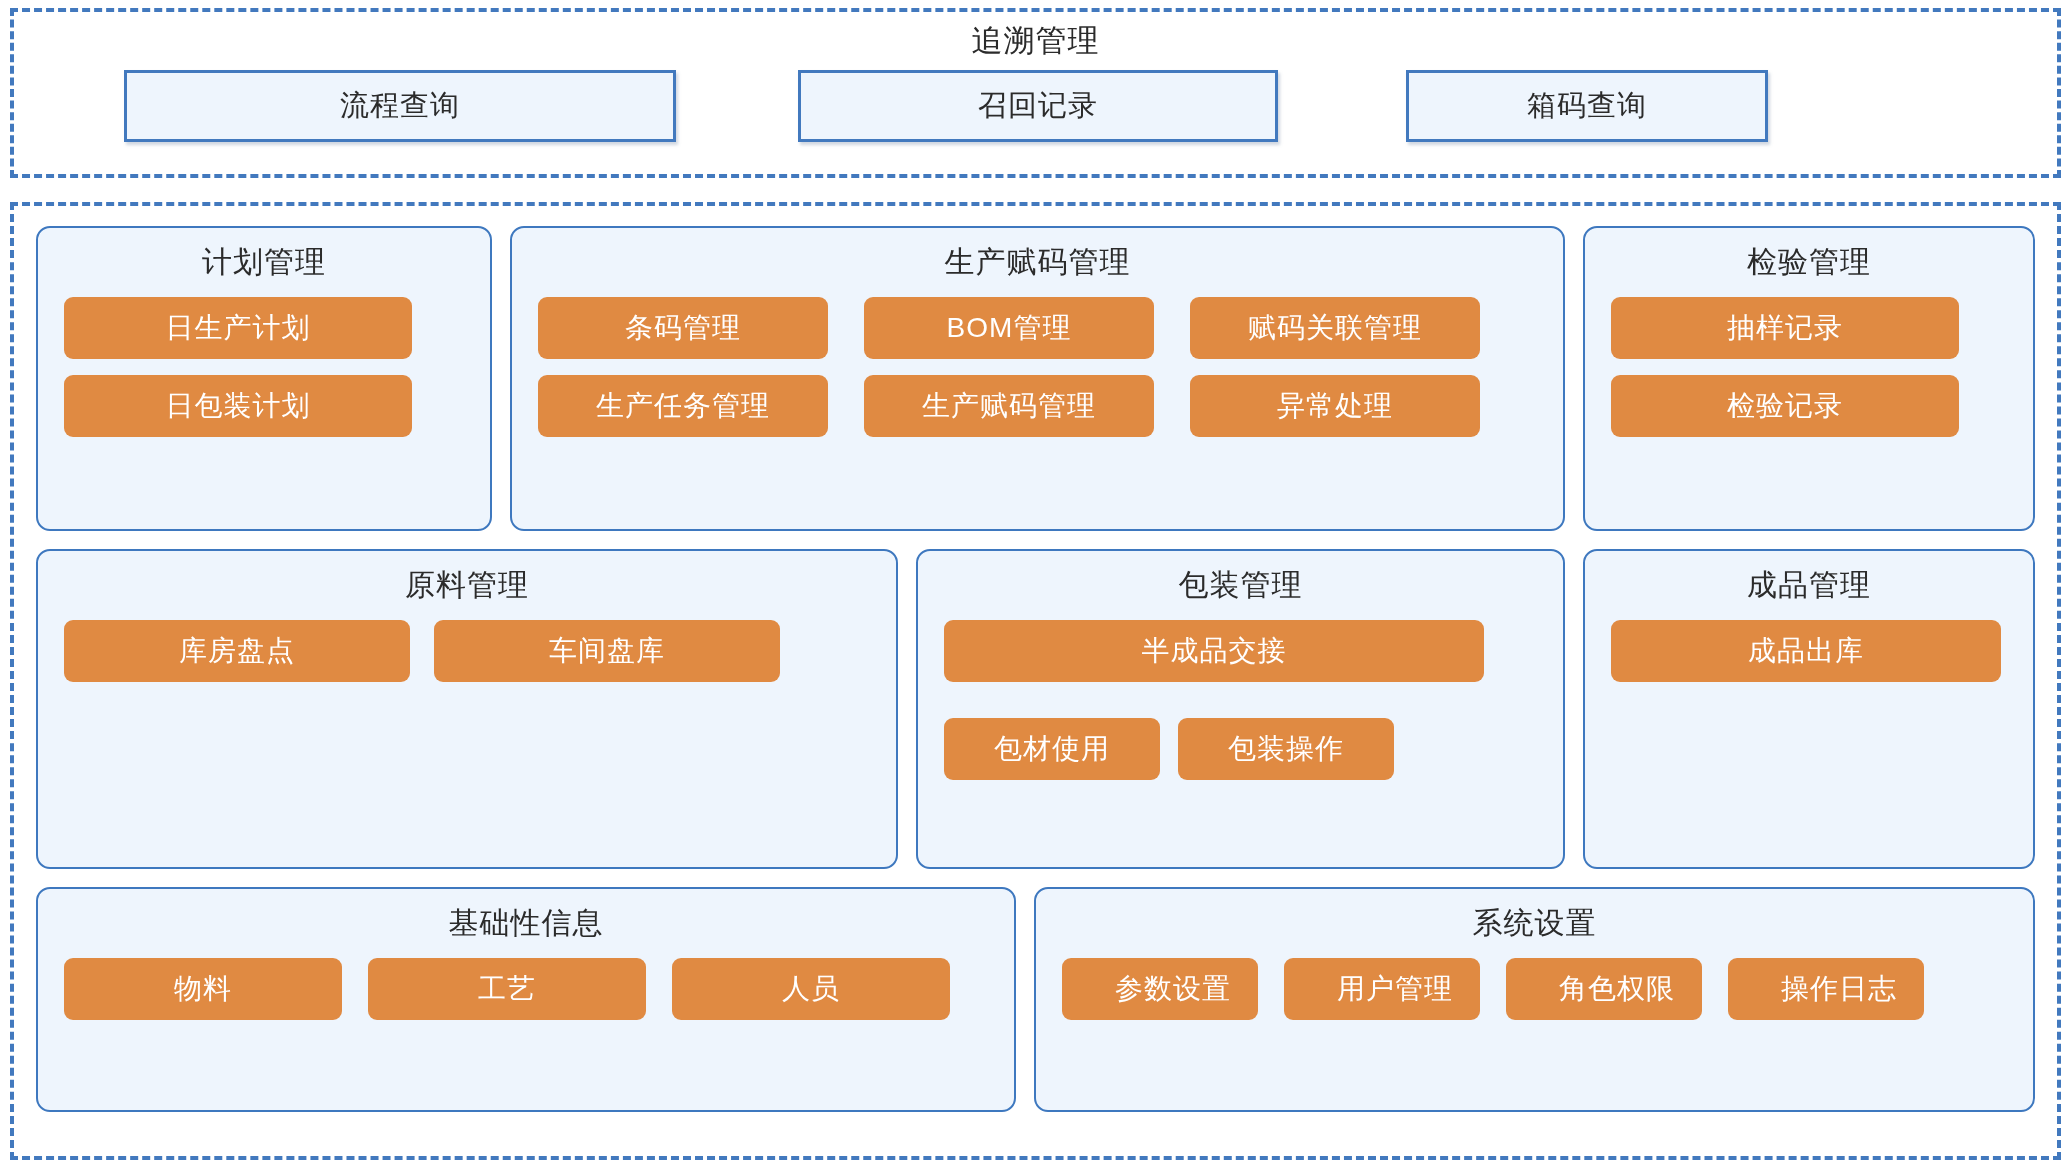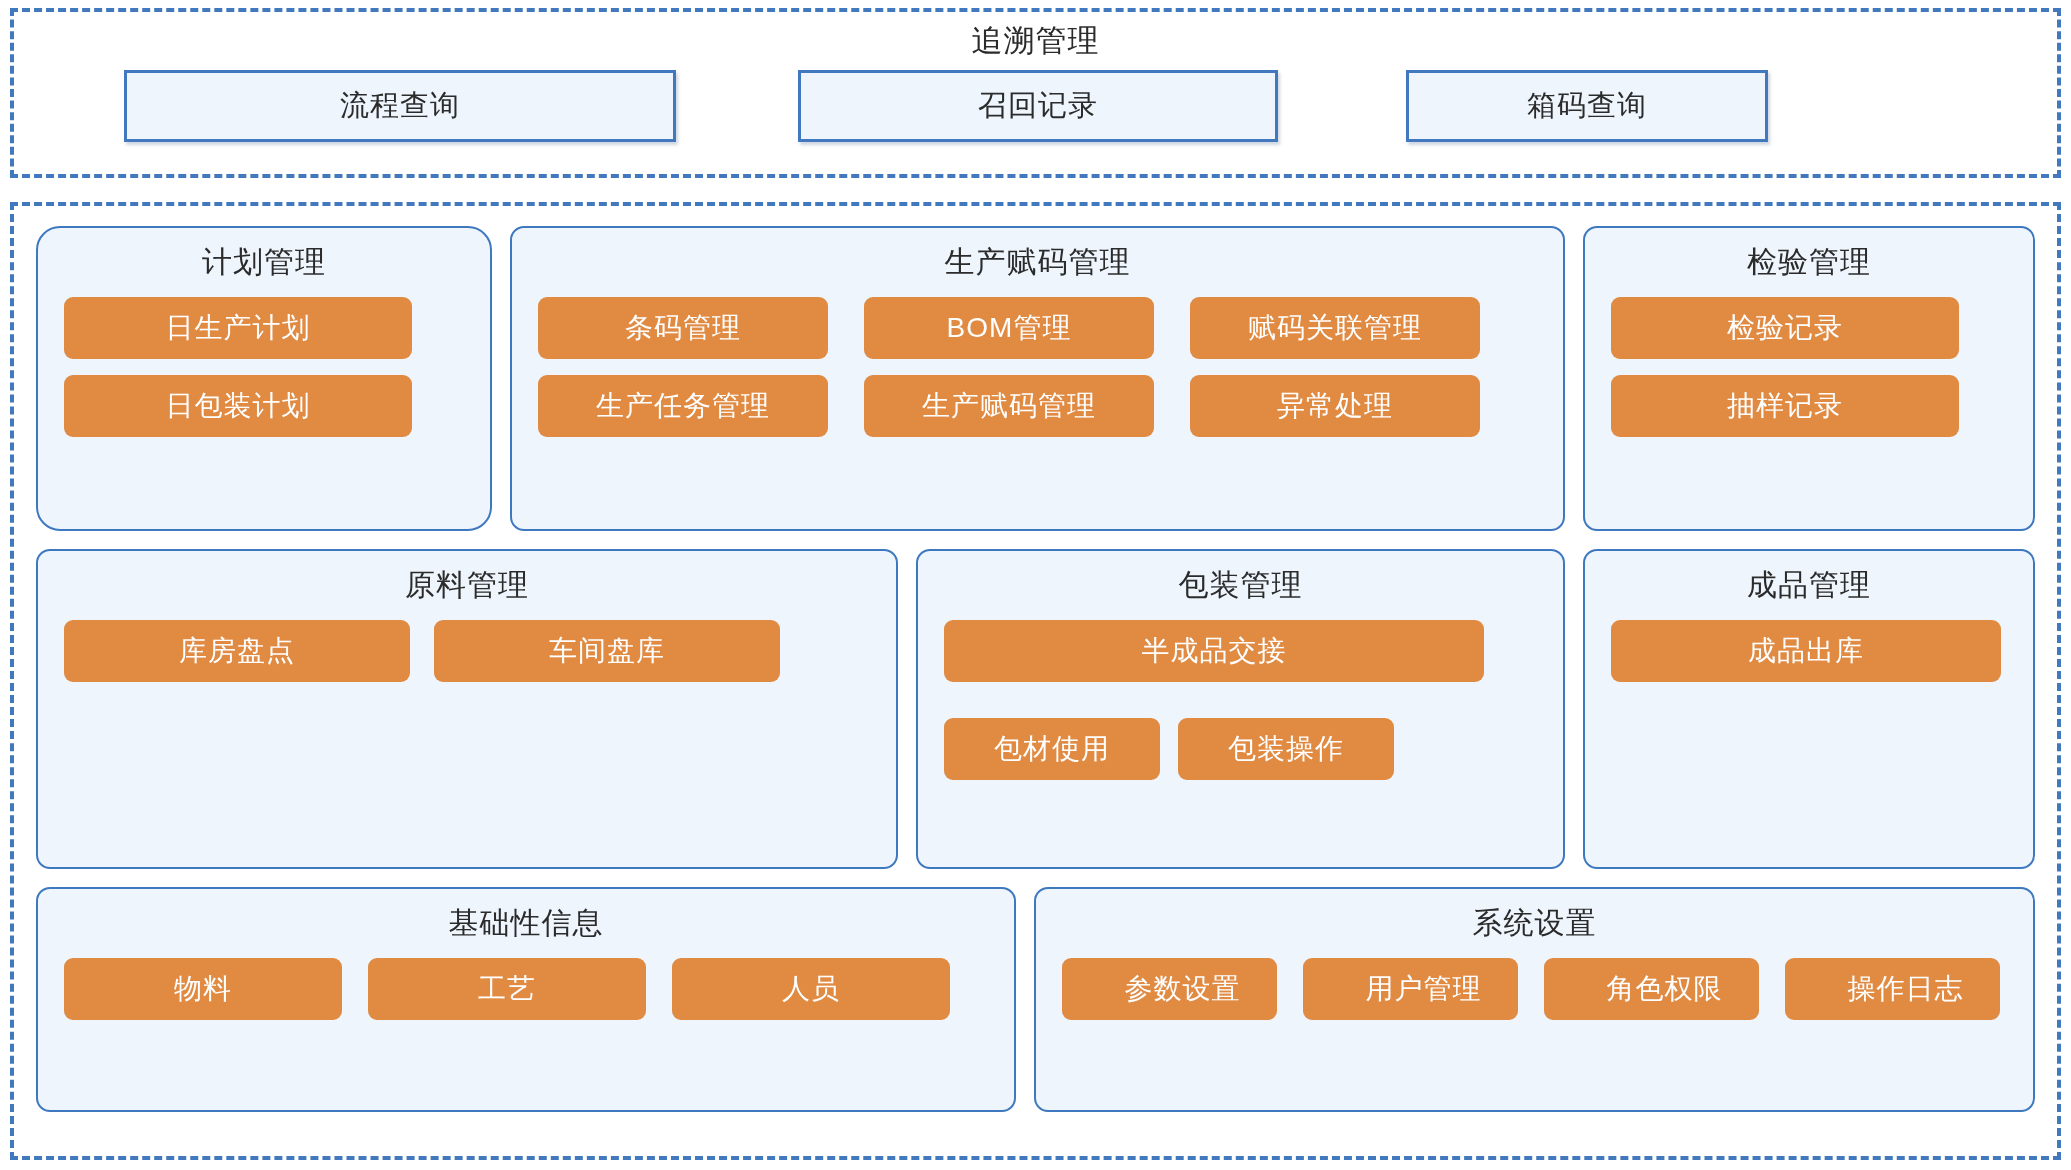--- a/index.html
+++ b/index.html
@@ -137,21 +137,21 @@
     align-items: center;
     justify-content: center;
     font-size: 28px;
     letter-spacing: 1px;
     white-space: nowrap;
     box-sizing: border-box;
     padding: 0 18px;
   }
 
   
-  .p-plan      { width: 456px; border-radius: 24px; }
+  .p-plan      { width: 456px; }
   .p-coding    { flex: 1; }
   .p-inspect   { width: 452px; }
 
   .p-plan .chip      { width: 348px; }
   .p-coding .chip    { width: 290px; }
   .p-coding .chip-row{ gap: 36px; }
   .p-inspect .chip   { width: 348px; }
 
   
   .p-material { width: 862px; }
@@ -164,21 +164,21 @@
   .p-package .chip.half  { width: 216px; margin-top: 20px; }
   .p-package .chip-row   { gap: 18px; }
   .p-finished .chip      { width: 390px; }
 
   
   .p-basic  { width: 980px; }
   .p-system { flex: 1; }
 
   .p-basic .chip      { width: 278px; }
   .p-basic .chip-row  { gap: 26px; }
-  .p-system .chip     { width: 215px; padding-left: 44px; }
+  .p-system .chip     { width: 196px; padding-left: 44px; }
   .p-system .chip-row { gap: 26px; }
 </style>
 </head>
 <body>
 
 <div class="page">
 
   <section class="dashed-group trace-group">
     <div class="trace-title">追溯管理</div>
     <div class="trace-buttons">
@@ -217,24 +217,24 @@
             <div class="chip">生产赋码管理</div>
             <div class="chip">异常处理</div>
           </div>
         </div>
       </div>
 
       <div class="panel p-inspect">
         <div class="panel-title">检验管理</div>
         <div class="chips">
           <div class="chip-row">
+            <div class="chip">抽样记录</div>
+          </div>
+          <div class="chip-row">
             <div class="chip">检验记录</div>
-          </div>
-          <div class="chip-row">
-            <div class="chip">抽样记录</div>
           </div>
         </div>
       </div>
 
     </div>
 
     <div class="row row-2">
 
       <div class="panel p-material">
         <div class="panel-title">原料管理</div>

